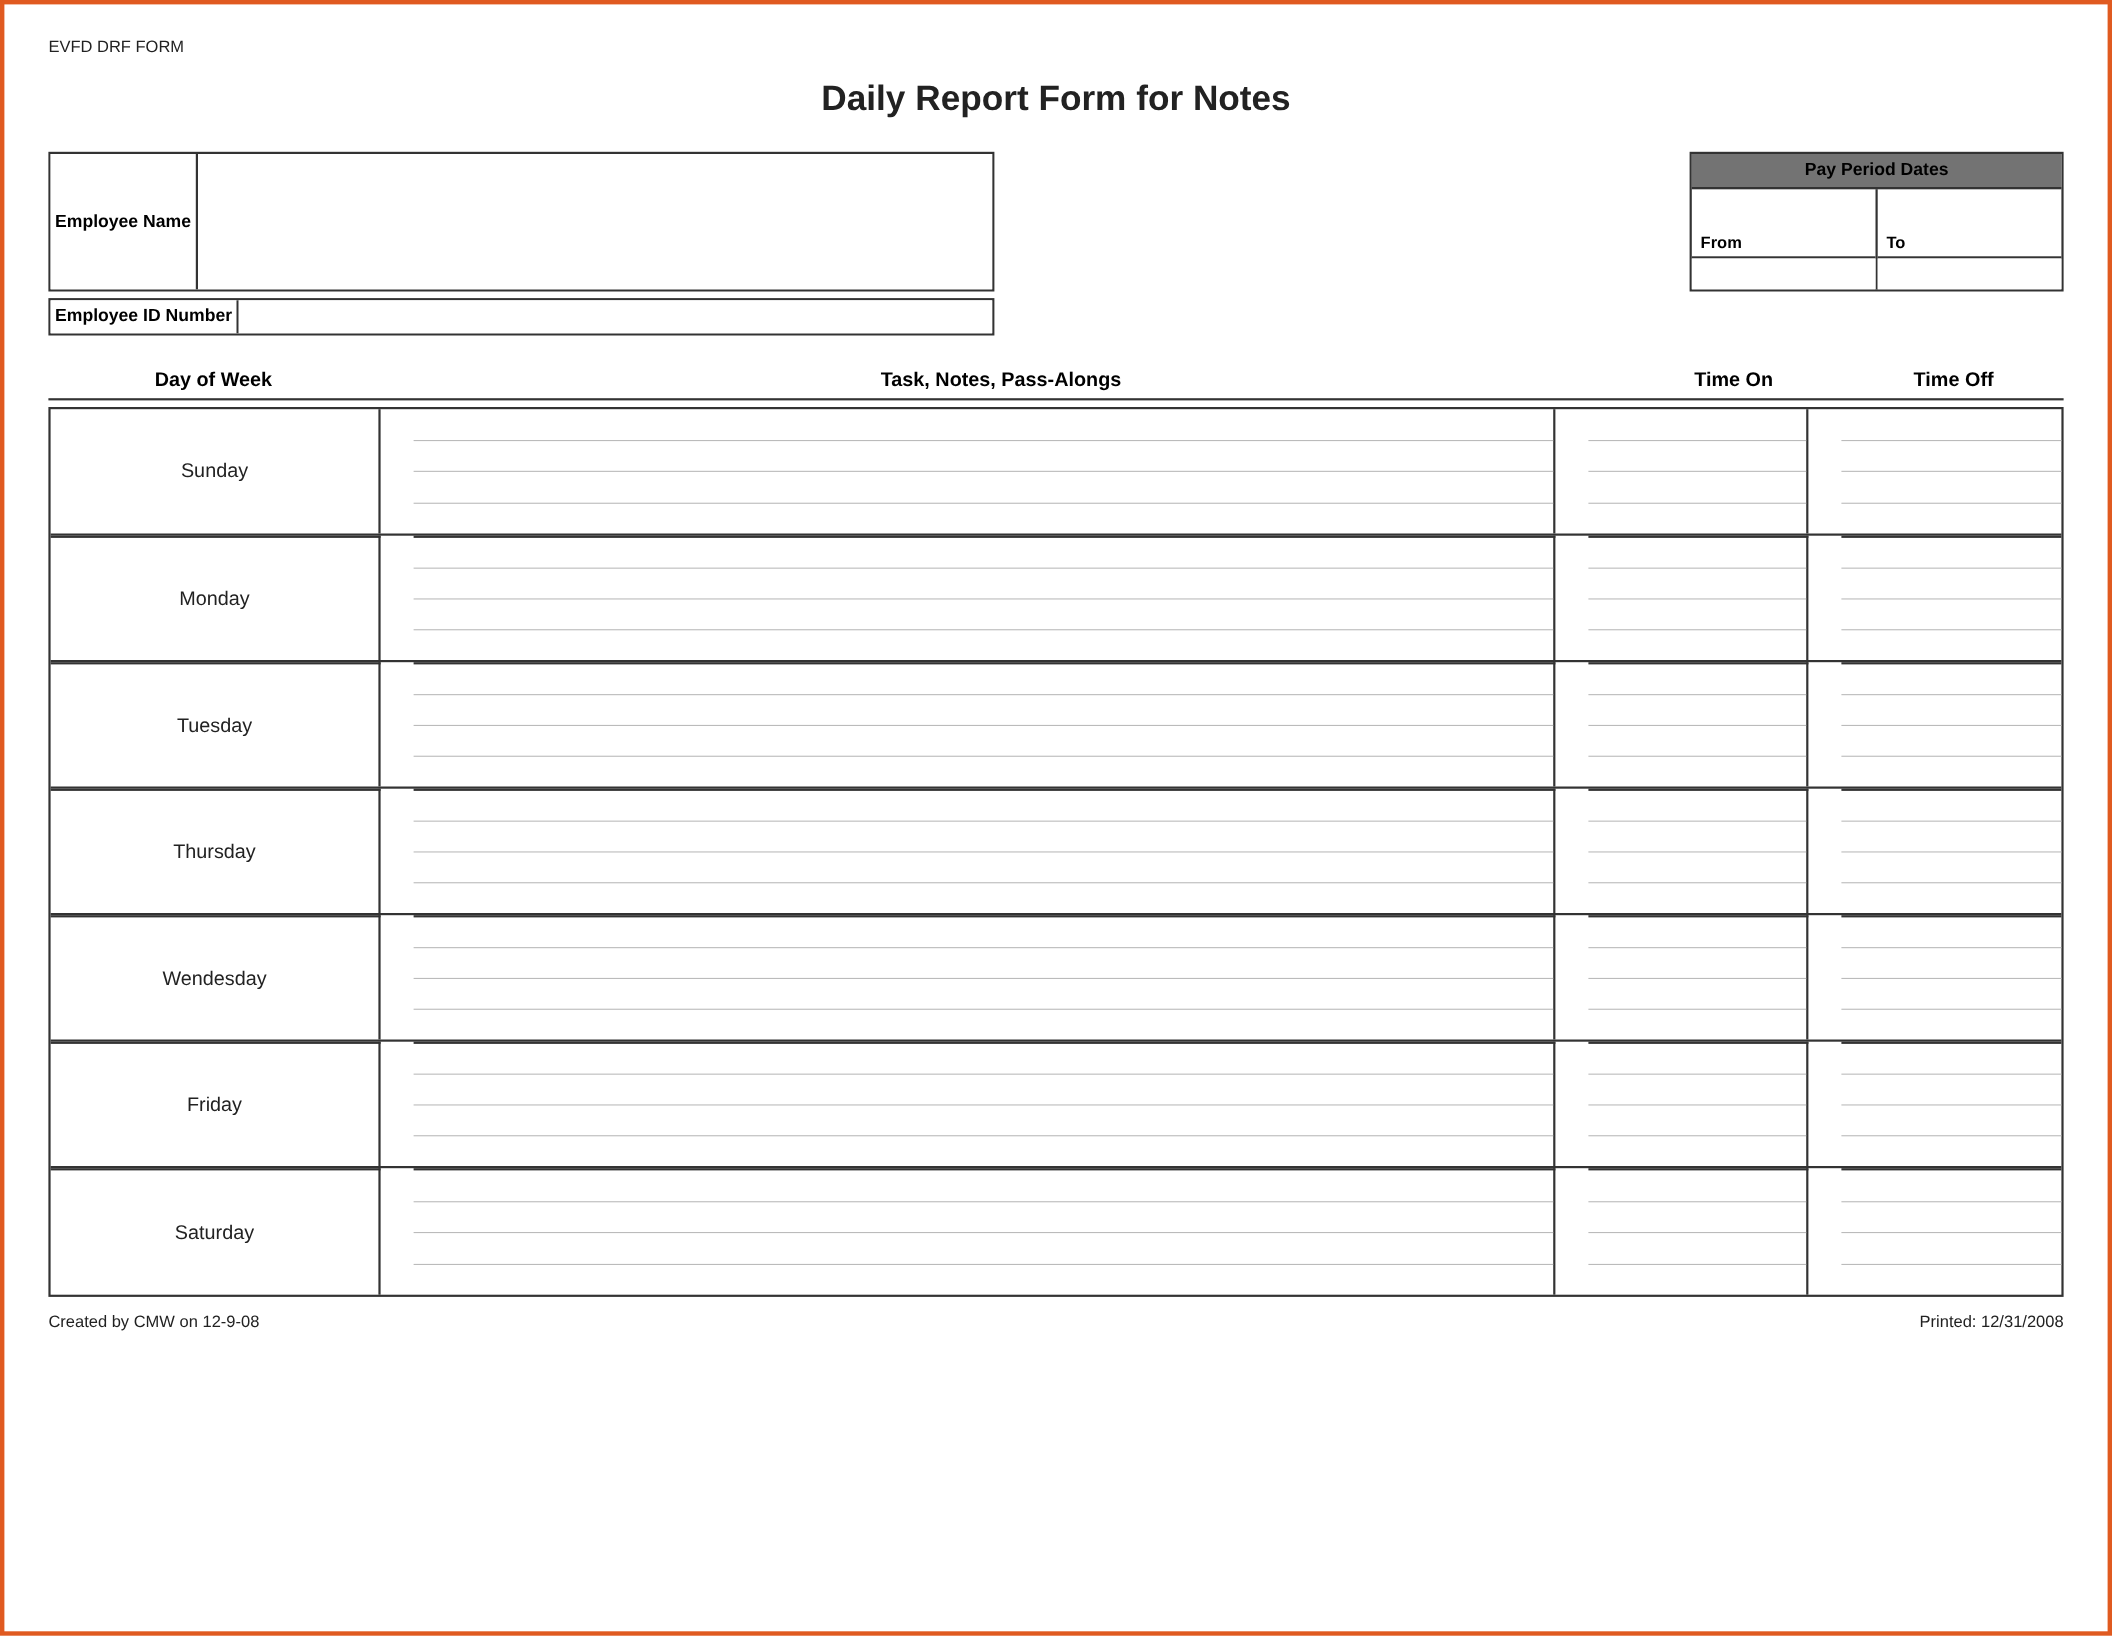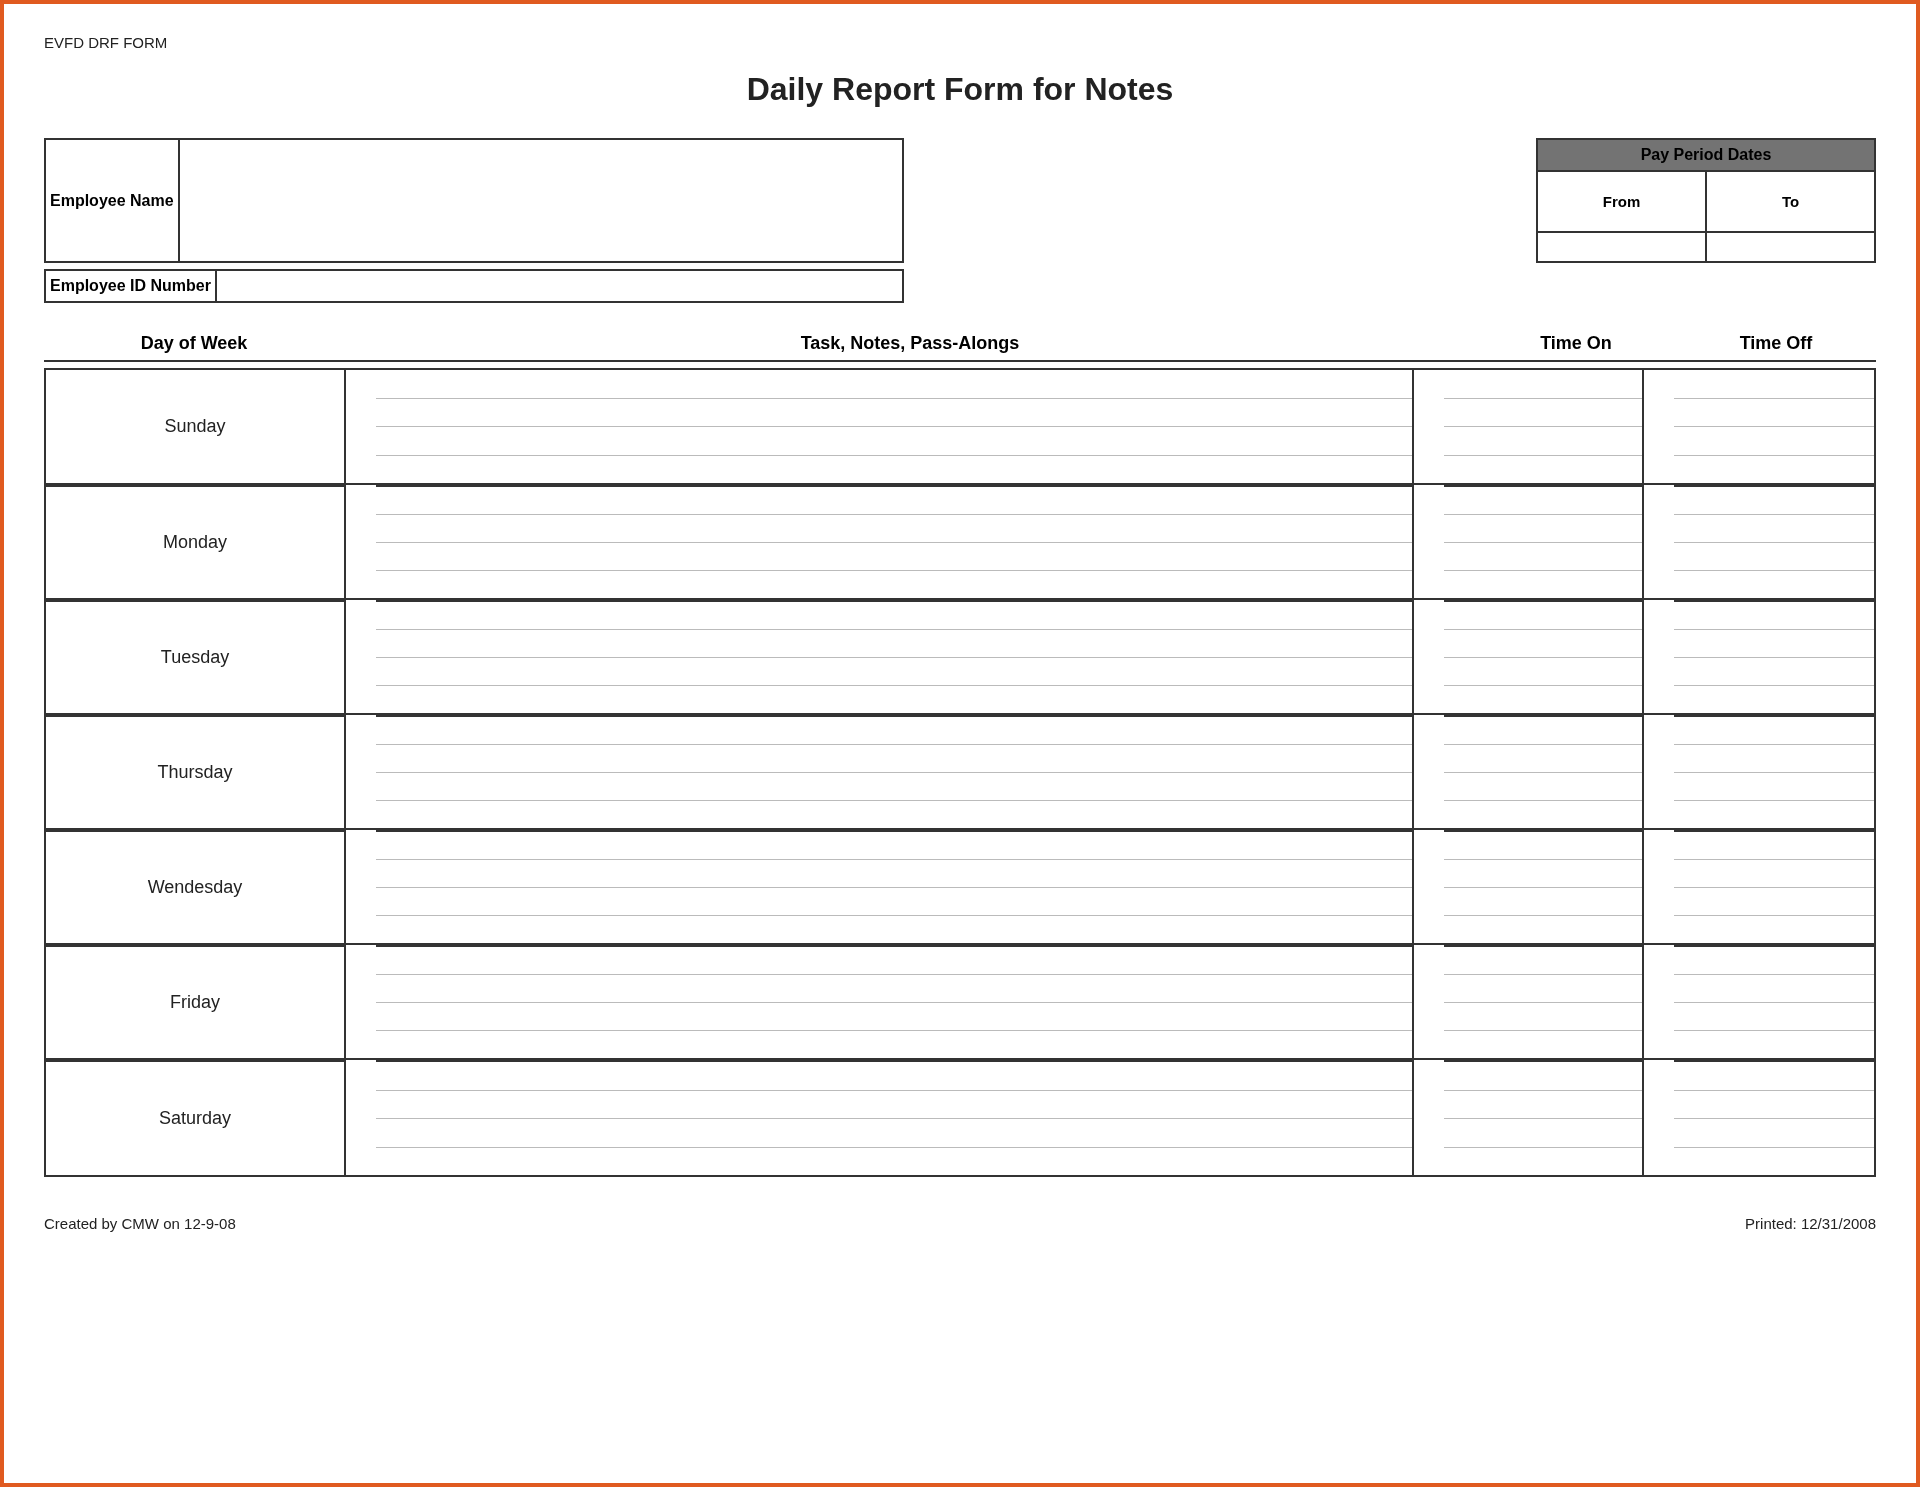--- a/index.html
+++ b/index.html
@@ -97,24 +97,24 @@
       align-items: center;
     }
 
     .pay-period-col:first-child {
       border-right: 2px solid #333;
     }
 
     .pay-period-col-header {
       font-weight: bold;
       font-size: 15px;
-      padding: 21px 8px;
+      padding: 4px 8px;
       border-bottom: 2px solid #333;
       width: 100%;
-      text-align: center;
+      margin-top: 36px;
     }
 
     .pay-period-col-input {
       width: 100%;
       border: none;
       padding: 6px 8px;
       font-size: 14px;
       outline: none;
       background: white;
       text-align: center;
@@ -225,21 +225,21 @@
       border-bottom: 1px solid #bbb;
     }
 
     .time-line:last-child {
       border-bottom: none;
     }
 
     .footer {
       display: flex;
       justify-content: space-between;
-      margin-top: 28px;
+      margin-top: 4px;
       font-size: 15px;
       color: #222;
     }
 
     .table-outer {
       border: 2px solid #333;
       margin-bottom: 10px;
     }
   </style>
 </head>

